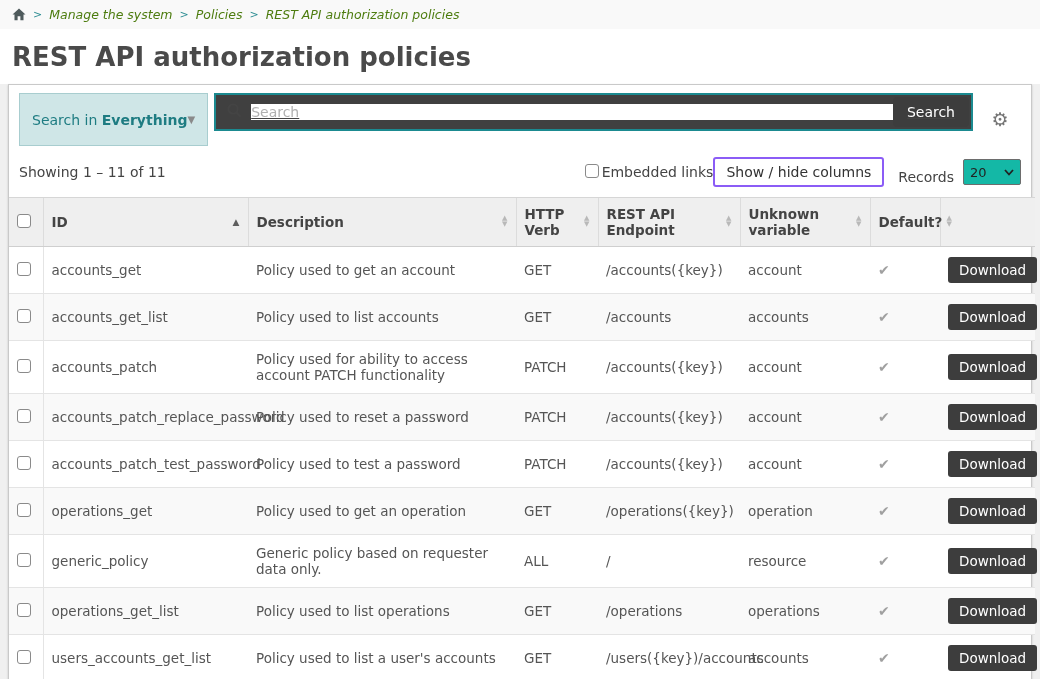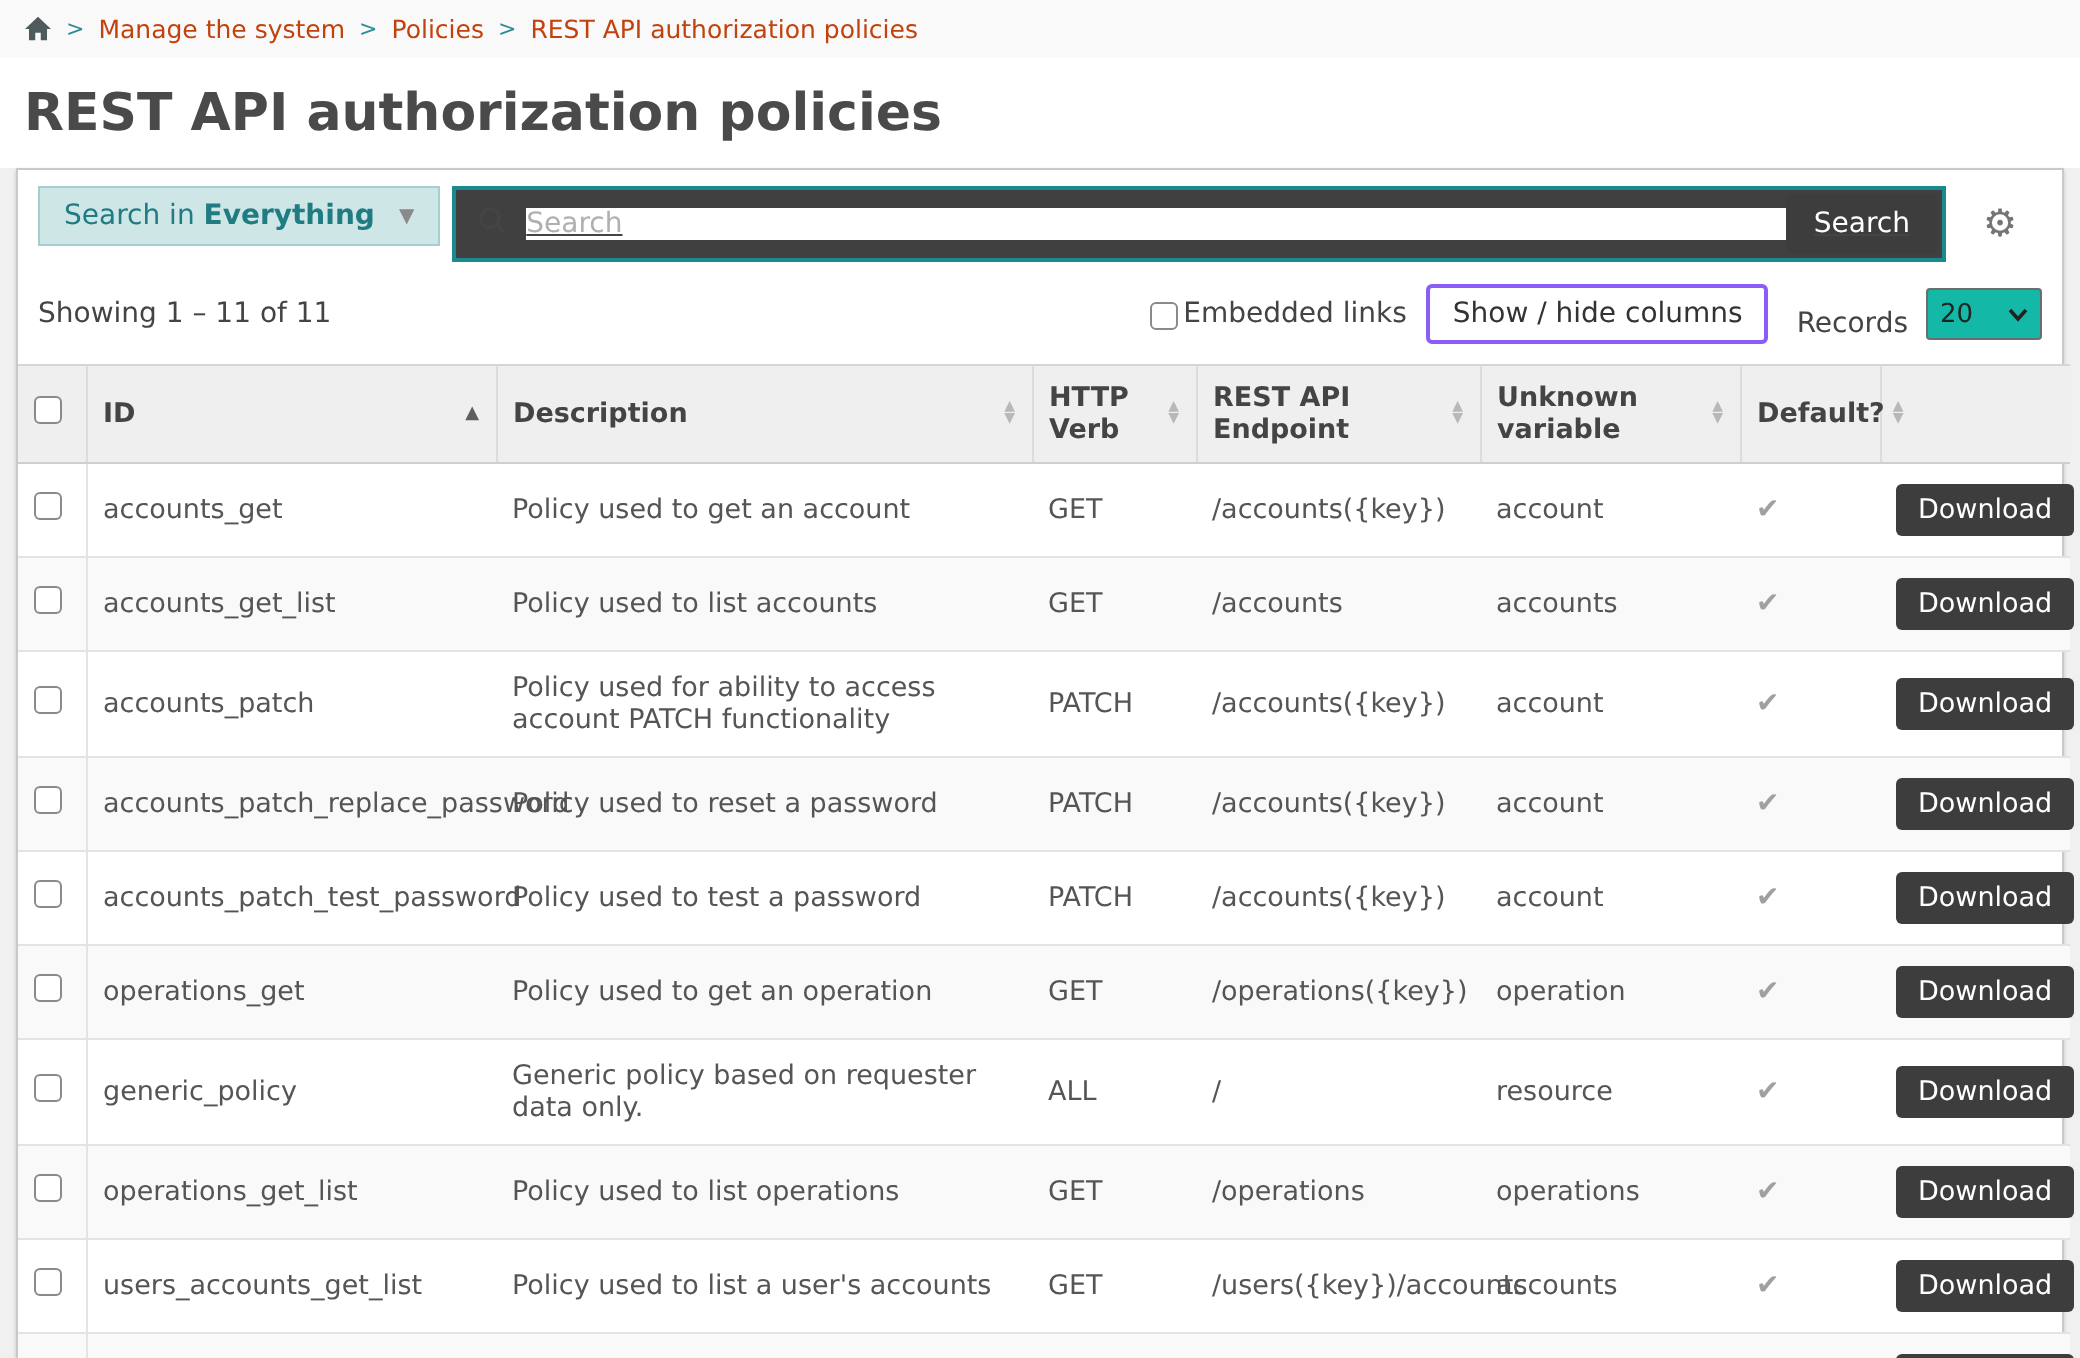--- a/index.html
+++ b/index.html
@@ -6,50 +6,50 @@
   html,body { width:1040px; height:679px; overflow:hidden; }
   body {
     background:#f0f0f0;
     font-family:"DejaVu Sans","Liberation Sans",sans-serif;
     color:#444; font-size:14px;
   }
   
   .breadcrumb-bar { background:#f9f9f9; padding:7px 12px; font-size:12.5px;
     display:flex; align-items:center; gap:7px; color:#2e8d93; }
   .breadcrumb-bar .sep { color:#2e8d93; font-size:11px; }
-  .crumb { color:#c2410c; cursor:pointer; }
+  .crumb { color:#4d7c0f; cursor:pointer;font-style:italic; }
   .home-icon svg { display:block; }
   
   .page-title { font-size:26px; color:#4a4a4a; padding:13px 12px 12px; background:#fff; }
   .title-wrap { background:#fff; }
   
   .panel { margin:0 8px; background:#fff; border:1px solid #c9c9c9;
     box-shadow:0 1px 2px rgba(0,0,0,.18); }
   
   .search-row { display:flex; align-items:stretch; padding:8px 10px 6px; gap:6px; }
   .search-scope { background:#cfe6e7; border:1px solid #a8cdcf; color:#1e7c82;
-    font-size:14px; padding:0 12px; display:flex; align-items:center; gap:12px; height:30px; cursor:pointer; }
+    font-size:14px; padding:0 12px; display:flex; align-items:center; height:53px; cursor:pointer; }
   .search-scope b { font-weight:700; }
   .scope-caret { color:#8a8a8a; font-size:10px; }
   .search-box { flex:1; border:2px solid #1b8a90; display:flex; align-items:center;
     height:38px; padding:2px 2px 2px 10px; background:#404040;text-decoration:underline; }
   .search-box input { border:none; outline:none; flex:1; font-size:14px; color:#333;
     font-family:"DejaVu Sans","Liberation Sans",sans-serif; margin-left:8px; }
   .search-box input::placeholder { color:#b0b0b0; }
   .btn-dark { background:#3d3d3d; color:#fff; border:none; border-radius:4px;
     font-size:14px; font-family:"DejaVu Sans","Liberation Sans",sans-serif; cursor:pointer; }
   .search-btn { height:30px; padding:0 14px; }
   .gear-btn { width:42px; display:flex; align-items:center; justify-content:center;
     color:#757575; font-size:19px; background:#fff; border:none; cursor:pointer; }
   
   .toolbar-row { display:flex; align-items:center; padding:5px 10px 10px; font-size:14px; }
   .showing { margin-right:auto; color:#444; }
   .checkbox { width:14px; height:14px; border:1px solid #8a8a8a; border-radius:3px;
     background:#fff; display:inline-block; flex:none; cursor:pointer; }
-  .embedded { display:flex; align-items:flex-end; gap:3px; margin-right:10px; cursor:pointer; }
+  .embedded { display:flex; align-items:flex-start; gap:3px; cursor:pointer; }
   .btn-outline { background:#fff; border:2px solid #8b5cf6; border-radius:3px;
     padding:5px 11px; font-size:14px; color:#333; margin-right:14px; cursor:pointer;
     font-family:"DejaVu Sans","Liberation Sans",sans-serif; }
   .records { display:flex; align-items:flex-end; gap:9px; }
   .select-box { border:1px solid #6d6d6d; border-radius:2px; background:#14b8a6;
     width:58px; height:26px; padding:0 6px; display:flex; align-items:center;
     justify-content:space-between; font-size:13px; color:#222; cursor:pointer; }
   
   table { width:100%; border-collapse:collapse; table-layout:fixed; font-size:13.5px; }
   col.c-check { width:34px; } col.c-id { width:205px; } col.c-desc { width:268px; }

